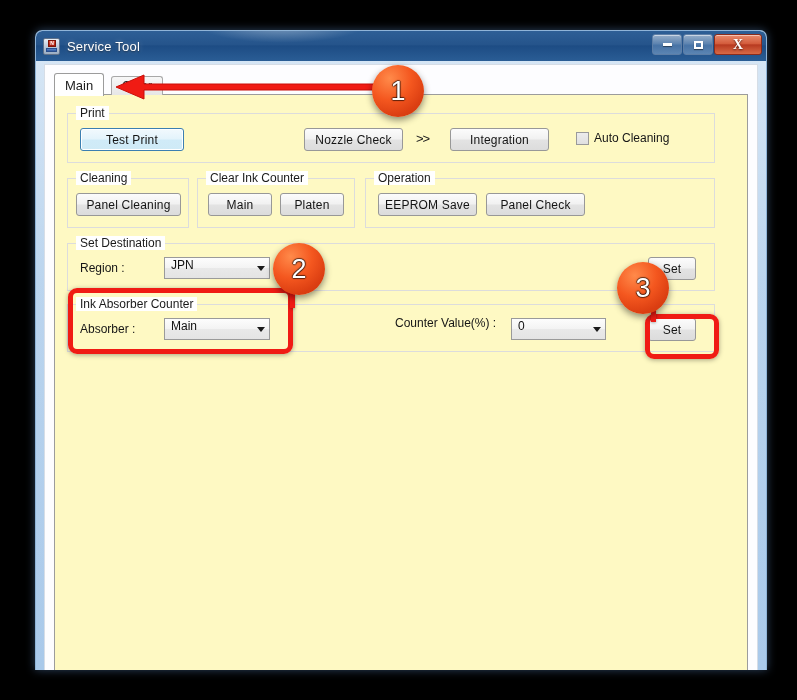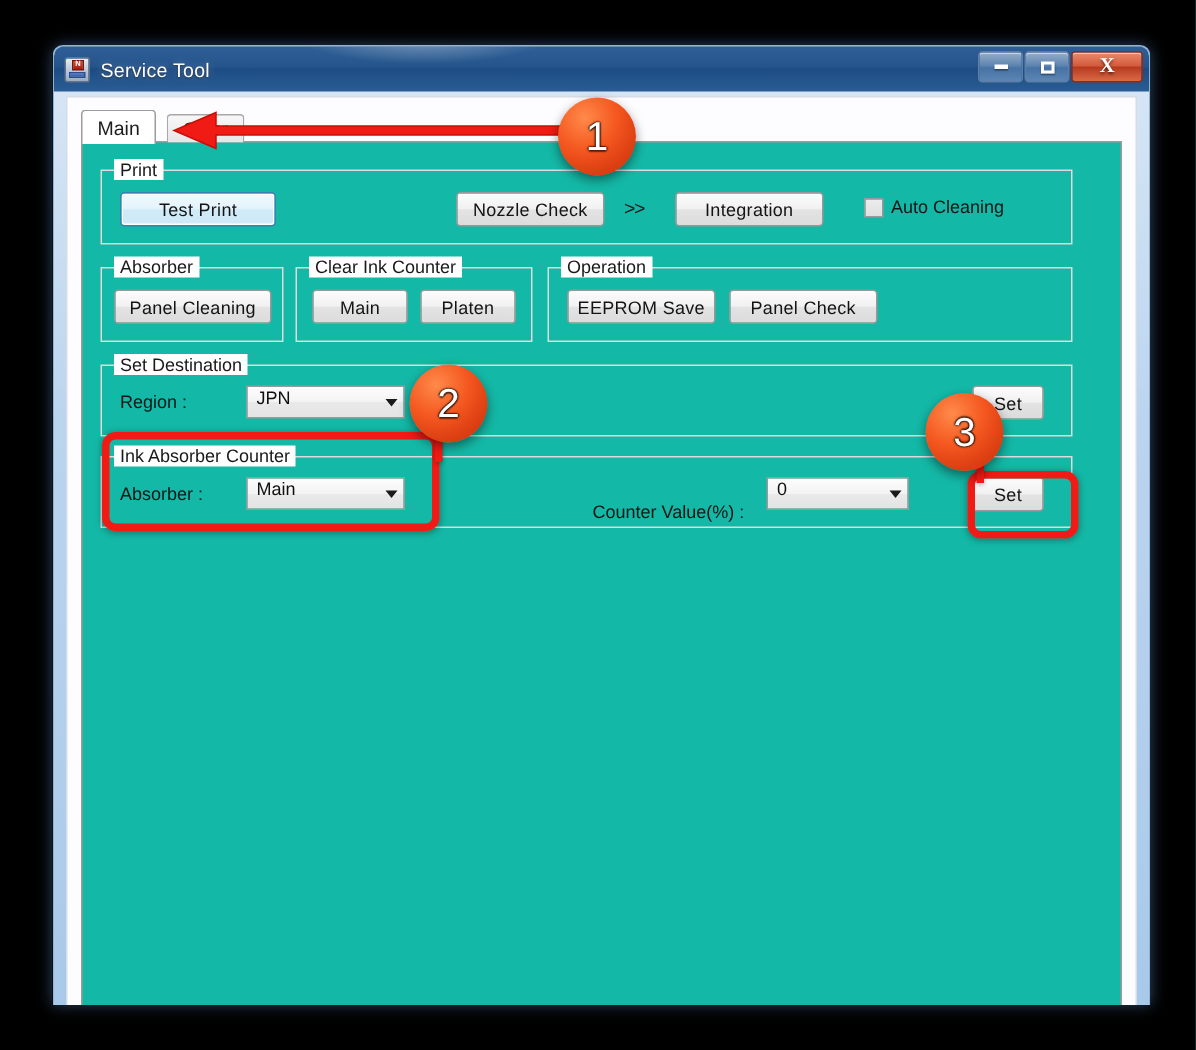--- a/index.html
+++ b/index.html
@@ -218,21 +218,21 @@
   }
   .tab-main { left: 0; }
   .tab-other { left: 57px; z-index: 1; }
 
   .tab-panel {
     position: absolute;
     left: 9px;
     top: 29px;
     right: 9px;
     bottom: 0;
-    background: #14b8a6;
+    background: #fef9c3;
     border: 1px solid #9c9c9c;
     border-bottom: none;
     box-sizing: border-box;
   }
 
   
   .group {
     position: absolute;
     border: 1px solid #dcdcdc;
     box-sizing: border-box;
@@ -426,21 +426,21 @@
 
           <div class="btn" style="left:382px; top:14px; width:99px;text-align:right;">Integration</div>
 
           <div class="checkrow" style="left:508px; top:17px;justify-content:flex-end;">
             <span class="checkbox"></span>
             <span>Auto Cleaning</span>
           </div>
         </div>
 
         <div class="group" style="left:12px; top:83px; width:122px; height:50px;">
-          <span class="group-title">Absorber</span>
+          <span class="group-title">Cleaning</span>
           <div class="btn" style="left:8px; top:14px; width:105px;">Panel Cleaning</div>
         </div>
 
         <div class="group" style="left:142px; top:83px; width:158px; height:50px;">
           <span class="group-title">Clear Ink Counter</span>
           <div class="btn" style="left:10px; top:14px; width:64px;">Main</div>
           <div class="btn" style="left:82px; top:14px; width:64px;">Platen</div>
         </div>
 
         <div class="group" style="left:310px; top:83px; width:350px; height:50px;">
@@ -469,21 +469,21 @@
 
           <span class="lbl" style="left:12px; top:17px;">Absorber :</span>
 
           <div class="combo" style="left:96px; top:13px; width:106px;">
             <span class="val">Main</span>
             <span class="arrow">
                 <i></i>
               </span>
           </div>
 
-          <span class="lbl" style="left:327px; top:29px;">Counter Value(%) :</span>
+          <span class="lbl" style="left:327px; top:11px;">Counter Value(%) :</span>
 
           <div class="combo" style="left:443px; top:13px; width:95px;">
             <span class="val">0</span>
             <span class="arrow">
                 <i></i>
               </span>
           </div>
 
           <div class="btn" style="left:580px; top:13px; width:48px;">Set</div>
         </div>

